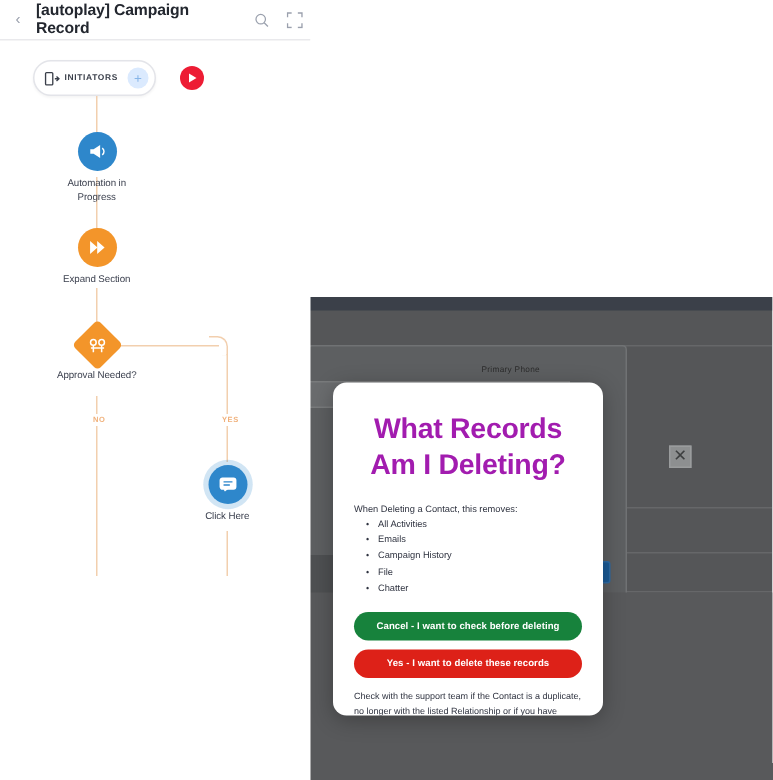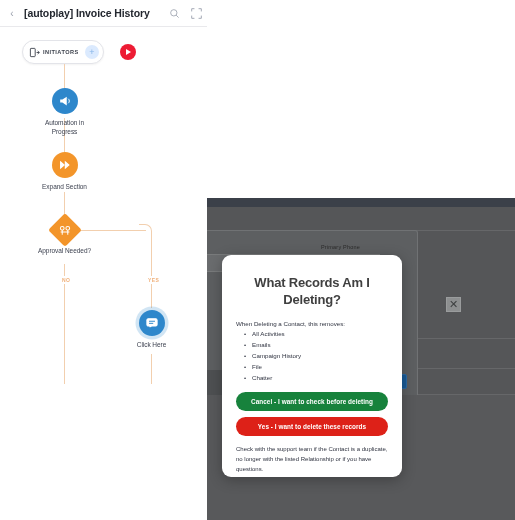--- a/index.html
+++ b/index.html
@@ -201,22 +201,22 @@
   .modal {
     position: absolute; left: 222px; top: 255px;
     width: 180px; height: 222px;
     background: #ffffff;
     border-radius: 9px;
     box-shadow: 0 3px 14px rgba(0,0,0,0.28);
     padding: 12px 14px 10px 14px;
     overflow: hidden;
   }
   .modal-title {
-    font-size: 13px; font-weight: bold;
-    color: #404040; text-align: center;
+    font-size: 19px; font-weight: bold;
+    color: #a21caf; text-align: center;
     line-height: 1.28;
     letter-spacing: -.2px;
     margin-top: 8px;
   }
   .modal-intro {
     margin-top: 12px;
     font-size: 6.2px; color: #2f3340;
   }
   .modal-list { margin-top: 2px; padding-left: 16px; }
   .modal-list li {
@@ -272,21 +272,21 @@
     </svg>
   </div>
 
   <div class="sf-left-card"></div>
   <div class="sf-left-card2"></div>
 
   <div class="flow-panel">
 
     <div class="flow-header">
       <div class="hdr-back">‹</div>
-      <div class="hdr-title">[autoplay] Invoice History</div>
+      <div class="hdr-title">[autoplay] Campaign Record</div>
       <div class="hdr-icon">
         <svg width="11" height="11" viewBox="0 0 16 16">
           <circle cx="7" cy="7" r="4.6" fill="none" stroke="#9aa0ad" stroke-width="1.2"></circle>
           <line x1="10.4" y1="10.4" x2="14" y2="14" stroke="#9aa0ad" stroke-width="1.2"></line>
         </svg>
       </div>
       <div class="hdr-icon">
         <svg width="11" height="11" viewBox="0 0 16 16" stroke="#9aa0ad" stroke-width="1.3" fill="none">
           <path d="M1 5 V1 H5"></path>
             <path d="M11 1 H15 V5"></path>

